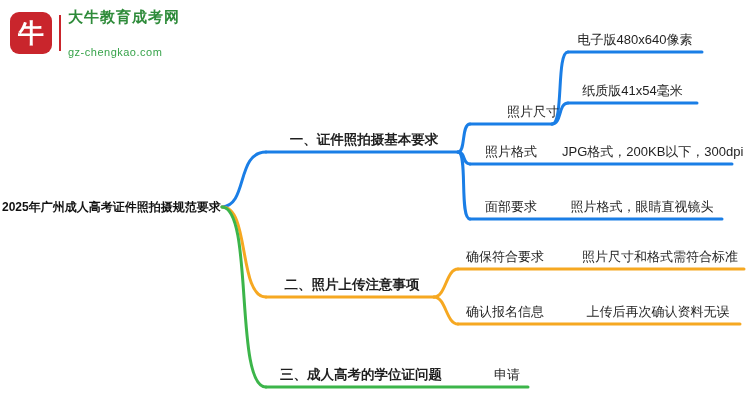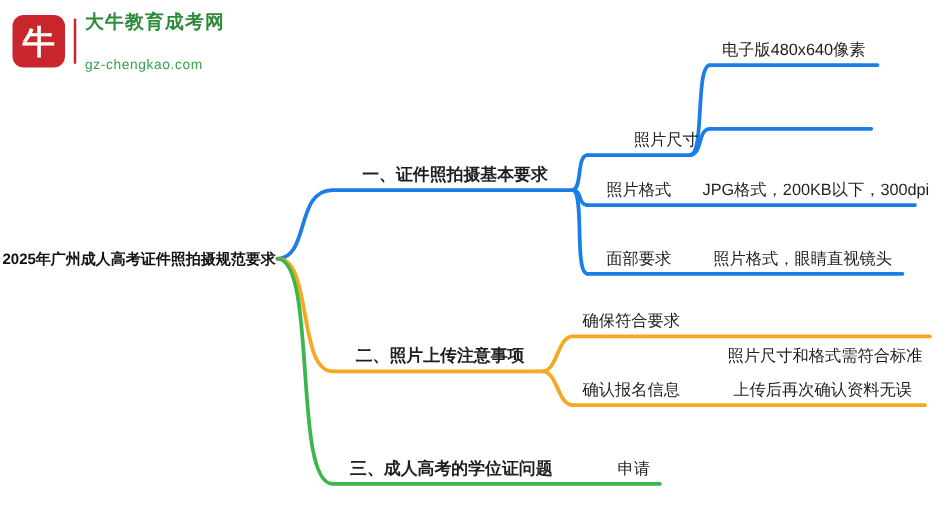--- a/index.html
+++ b/index.html
@@ -71,27 +71,28 @@
       <div class="logo-brand">大牛教育成考网</div>
       <div class="logo-domain">gz-chengkao.com</div>
     </div>
   </div>
 
   <div class="root-label">2025年广州成人高考证件照拍摄规范要求</div>
 
   <div class="node lvl1" style="left:270px;top:131px;width:188px;">一、证件照拍摄基本要求</div>
   <div class="node" style="left:492px;top:103px;width:82px;">照片尺寸</div>
   <div class="node" style="left:568px;top:31px;width:134px;">电子版480x640像素</div>
+  <div class="node" style="left:568px;top:82px;width:129px;">纸质版41x54毫米</div>
   <div class="node" style="left:470px;top:143px;width:82px;">照片格式</div>
   <div class="node" style="left:562px;top:143px;width:170px;">JPG格式，200KB以下，300dpi</div>
   <div class="node" style="left:470px;top:198px;width:82px;">面部要求</div>
   <div class="node" style="left:562px;top:198px;width:160px;">照片格式，眼睛直视镜头</div>
 
   <div class="node lvl1" style="left:270px;top:276px;width:164px;">二、照片上传注意事项</div>
   <div class="node" style="left:458px;top:248px;width:94px;">确保符合要求</div>
-  <div class="node" style="left:576px;top:248px;width:168px;margin-top:28px;">照片尺寸和格式需符合标准</div>
+  <div class="node" style="left:576px;top:248px;width:168px;">照片尺寸和格式需符合标准</div>
   <div class="node" style="left:458px;top:303px;width:94px;">确认报名信息</div>
   <div class="node" style="left:576px;top:303px;width:164px;text-align:center;">上传后再次确认资料无误</div>
 
   <div class="node lvl1" style="left:266px;top:366px;width:190px;">三、成人高考的学位证问题</div>
   <div class="node" style="left:486px;top:366px;width:42px;">申请</div>
 
 </div>
 
 </body></html>

